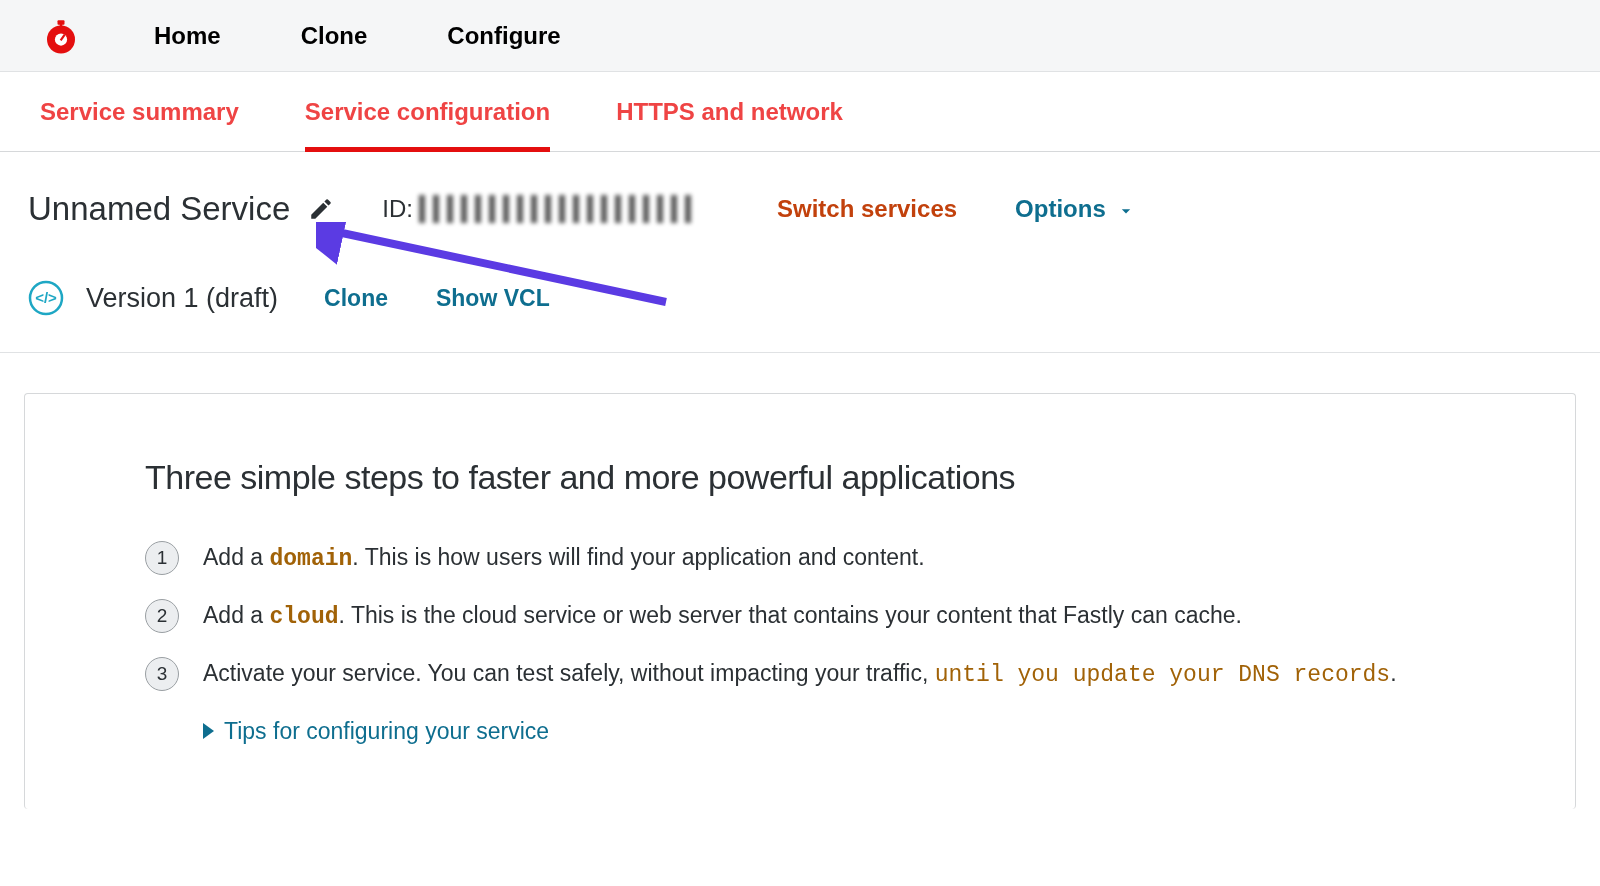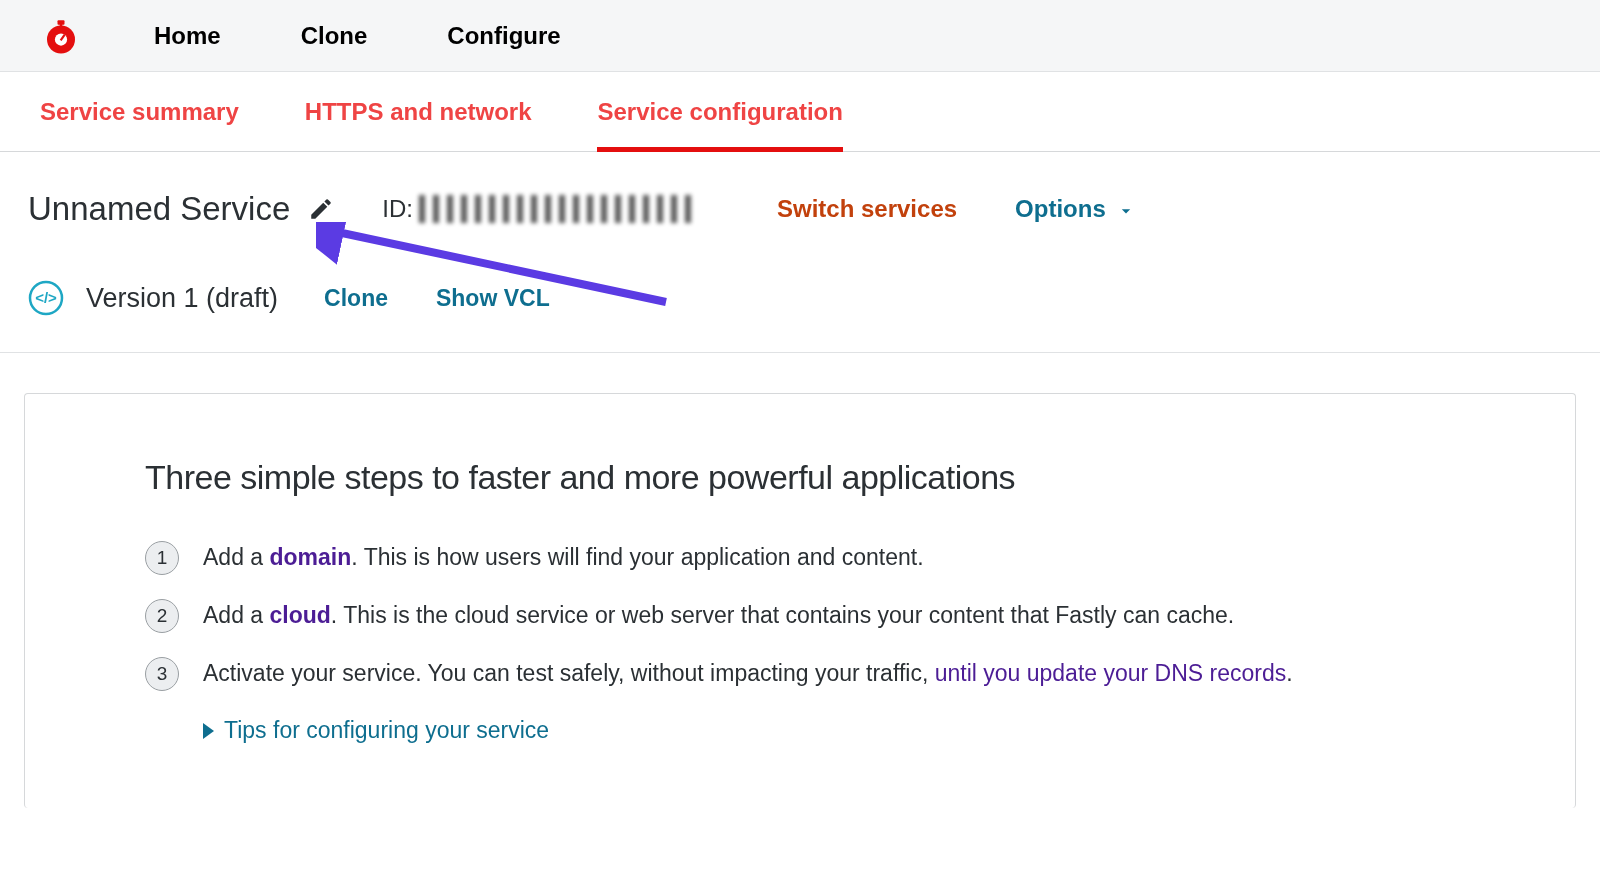--- a/index.html
+++ b/index.html
@@ -227,23 +227,24 @@
     color: #2b3034;
     flex-shrink: 0;
     margin-top: 0px;
   }
   .step-text {
     font-size: 23px;
     line-height: 1.4;
     color: #2b3034;
   }
   .step-text .link {
-    color: #4c1d95;
-    font-weight: 700;
-    cursor: pointer;
+    color: #a16207;
+    font-weight: 700;
+    cursor: pointer;
+    font-family: Liberation Mono, monospace;
   }
   .step-text .link.plain {
     font-weight: 400;
   }
   .tips-row {
     display: flex;
     align-items: center;
     gap: 10px;
     margin-left: 58px;
     color: #0e6e8f;
@@ -273,22 +274,22 @@
   </div>
   <div class="topnav-links">
     <div class="topnav-link">Home</div>
     <div class="topnav-link">Clone</div>
     <div class="topnav-link">Configure</div>
   </div>
 </div>
 
 <div class="subtabs">
   <div class="subtab">Service summary</div>
+  <div class="subtab active">Service configuration</div>
   <div class="subtab">HTTPS and network</div>
-  <div class="subtab active">Service configuration</div>
 </div>
 
 <div class="service-header">
   <span class="service-title">Unnamed Service</span>
   <span class="pencil-btn">
     <svg viewBox="0 0 24 24">
       <path d="M3 17.25V21h3.75L17.81 9.94l-3.75-3.75L3 17.25zM20.71 7.04a1 1 0 0 0 0-1.41l-2.34-2.34a1 1 0 0 0-1.41 0l-1.83 1.83 3.75 3.75 1.83-1.83z"></path>
     </svg>
   </span>
   <div class="id-block">

